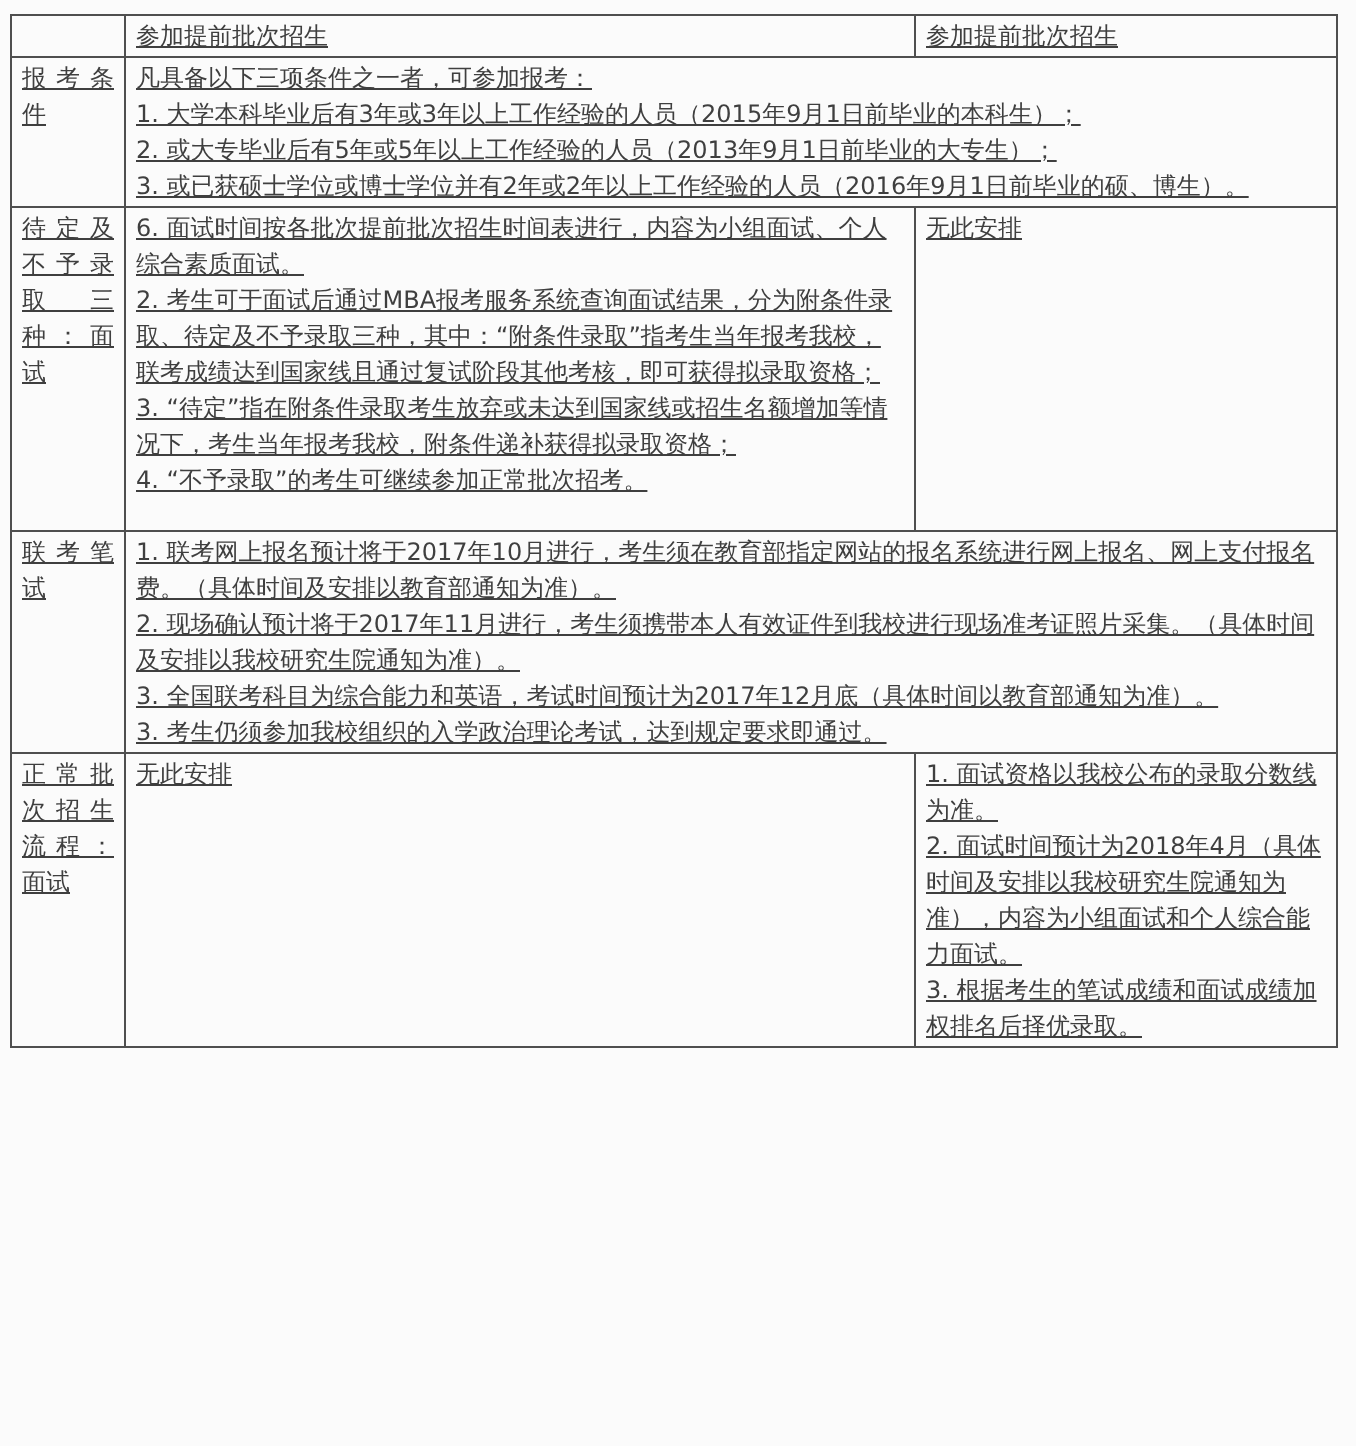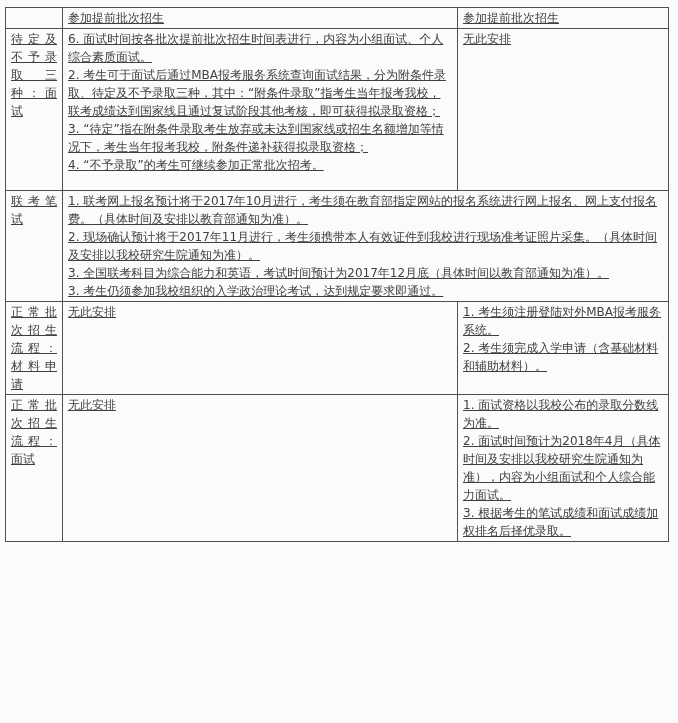--- a/index.html
+++ b/index.html
@@ -63,20 +63,29 @@
         <col class="c2">
         <col class="c3">
       </colgroup>
     <tbody>
       <tr class="r-header">
         <td class="label-cell"></td>
         <td>参加提前批次招生</td>
         <td>参加提前批次招生</td>
       </tr>
 
+      <tr class="r1">
+        <td class="label-cell">报考条件</td>
+        <td colspan="2">
+            <p>凡具备以下三项条件之一者，可参加报考：</p>
+            <p>1. 大学本科毕业后有3年或3年以上工作经验的人员（2015年9月1日前毕业的本科生）；</p>
+            <p>2. 或大专毕业后有5年或5年以上工作经验的人员（2013年9月1日前毕业的大专生）；</p>
+            <p>3. 或已获硕士学位或博士学位并有2年或2年以上工作经验的人员（2016年9月1日前毕业的硕、博生）。</p>
+          </td>
+      </tr>
 
 
       <tr class="r3">
         <td class="label-cell">待定及不予录取三种：面试</td>
         <td>
             <p>6. 面试时间按各批次提前批次招生时间表进行，内容为小组面试、个人综合素质面试。</p>
             <p>2. 考生可于面试后通过MBA报考服务系统查询面试结果，分为附条件录取、待定及不予录取三种，其中：“附条件录取”指考生当年报考我校，联考成绩达到国家线且通过复试阶段其他考核，即可获得拟录取资格；</p>
             <p>3. “待定”指在附条件录取考生放弃或未达到国家线或招生名额增加等情况下，考生当年报考我校，附条件递补获得拟录取资格；</p>
             <p>4. “不予录取”的考生可继续参加正常批次招考。</p>
           </td>
@@ -88,30 +97,20 @@
       <tr class="r4">
         <td class="label-cell">联考笔试</td>
         <td colspan="2">
             <p>1. 联考网上报名预计将于2017年10月进行，考生须在教育部指定网站的报名系统进行网上报名、网上支付报名费。（具体时间及安排以教育部通知为准）。</p>
             <p>2. 现场确认预计将于2017年11月进行，考生须携带本人有效证件到我校进行现场准考证照片采集。（具体时间及安排以我校研究生院通知为准）。</p>
             <p>3. 全国联考科目为综合能力和英语，考试时间预计为2017年12月底（具体时间以教育部通知为准）。</p>
             <p>3. 考生仍须参加我校组织的入学政治理论考试，达到规定要求即通过。</p>
           </td>
       </tr>
 
-      <tr class="r5">
-        <td class="label-cell">正常批次招生流程：材料申请</td>
-        <td>
-            <p>无此安排</p>
-          </td>
-        <td>
-            <p>1. 考生须注册登陆对外MBA报考服务系统。</p>
-            <p>2. 考生须完成入学申请（含基础材料和辅助材料）。</p>
-          </td>
-      </tr>
 
       <tr class="r6">
         <td class="label-cell">正常批次招生流程：面试</td>
         <td>
             <p>无此安排</p>
           </td>
         <td>
             <p>1. 面试资格以我校公布的录取分数线为准。</p>
             <p>2. 面试时间预计为2018年4月（具体时间及安排以我校研究生院通知为准），内容为小组面试和个人综合能力面试。</p>
             <p>3. 根据考生的笔试成绩和面试成绩加权排名后择优录取。</p>

